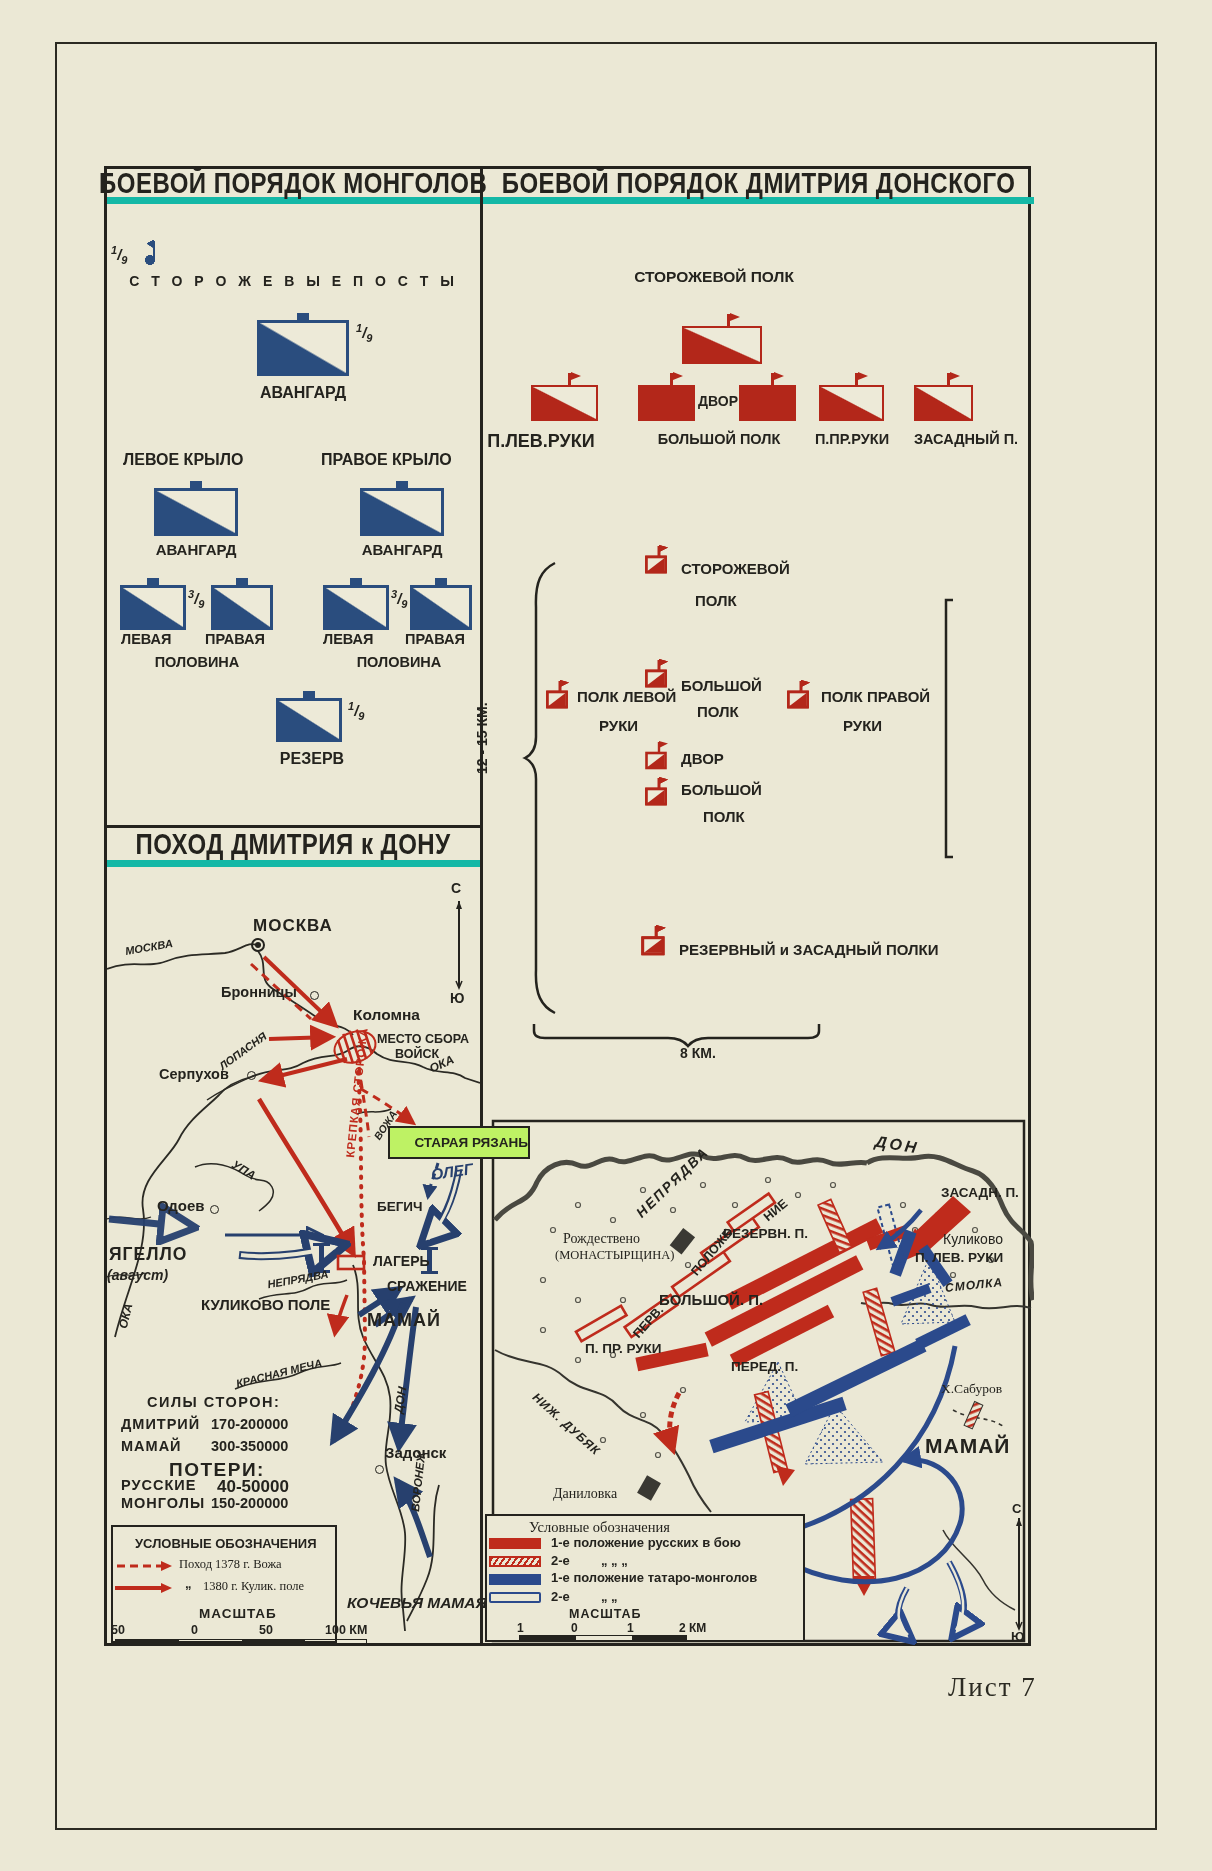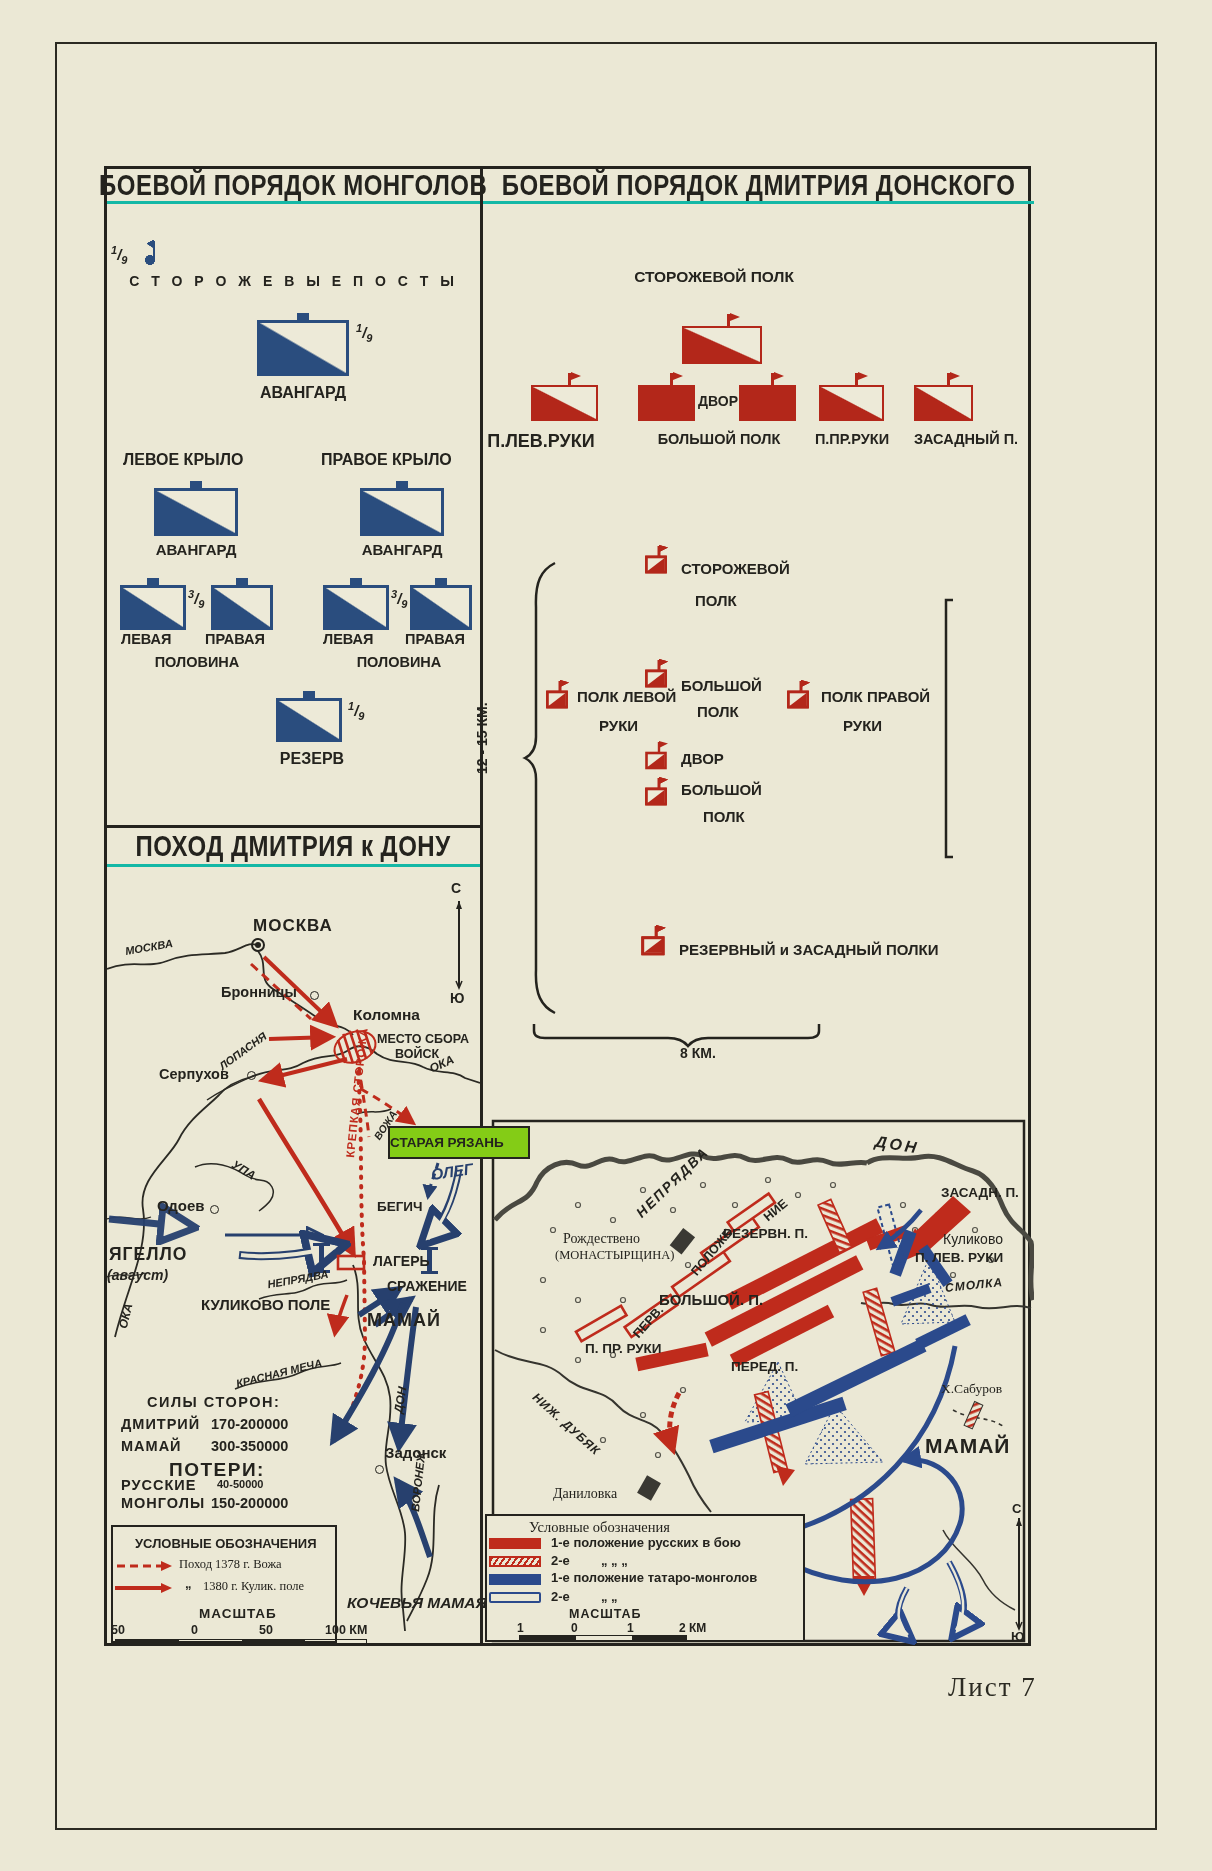--- a/index.html
+++ b/index.html
@@ -2,21 +2,21 @@
 <html><head>
 <meta charset="utf-8">
 <style>
   html,body{margin:0;padding:0;background:#f2efdf;font-family:"Liberation Sans",sans-serif}
   .sheet{position:relative;width:1212px;height:1871px;background:#ebe8d5;color:#24231e;overflow:hidden}
   .sframe{position:absolute;left:55px;top:42px;width:1098px;height:1784px;border:2px solid #2b2a22}
   .main{position:absolute;left:104px;top:166px;width:927px;height:1480px;border:3px solid #24231e;box-sizing:border-box;background:#ebe8d5}
   .vdiv{position:absolute;left:373px;top:0;width:3px;height:100%;background:#24231e}
   .hd{position:absolute;display:flex;align-items:center;justify-content:center;font-weight:700;font-size:25px;letter-spacing:.5px;box-sizing:border-box;white-space:nowrap}
   .hd span{transform:scaleY(1.15) scaleX(.96);display:inline-block}
-  .bb{border-bottom:3px solid #14b8a6}
+  .bb{border-bottom:7px solid #14b8a6}
   .bt{border-top:3px solid #24231e}
   .panel{position:absolute;box-sizing:border-box}
   .lbl{position:absolute;font-weight:700;line-height:1.1;white-space:nowrap;color:#24231e}
   .ctr{text-align:center}
   .riv{position:absolute;font-style:italic;font-weight:700;font-size:11px;white-space:nowrap;color:#24231e}
   
   .munit{position:absolute;box-sizing:border-box;border:3px solid #2a4d7e;background:linear-gradient(to top right,#2a4d7e 0 49%,#edead8 51%)}
   .munit::before{content:"";position:absolute;left:50%;top:-10px;width:12px;height:8px;margin-left:-6px;background:#2a4d7e}
   
   .runit{position:absolute;box-sizing:border-box;border:2.5px solid #b3271a;background:linear-gradient(to top right,#b3271a 0 49%,#edead8 51%)}
@@ -31,21 +31,21 @@
   .dot-city{position:absolute;width:14px;height:14px;border:2px solid #24231e;border-radius:50%;box-sizing:border-box}
   .dot-city::after{content:"";position:absolute;left:2px;top:2px;width:6px;height:6px;border-radius:50%;background:#24231e}
   .legendbox{position:absolute;border:2px solid #24231e;box-sizing:border-box;background:#ebe8d5}
   .sym{position:absolute;height:11px;width:52px;box-sizing:border-box}
   .sym.sred{background:#bf2b1c}
   .sym.shatch{border:2px solid #bf2b1c;background:repeating-linear-gradient(125deg,#bf2b1c 0 2px,rgba(0,0,0,0) 2px 5px)}
   .sym.sblue{background:#2b4a8c}
   .sym.sout{border:2.5px solid #2b4a8c;border-radius:2px;background:#ebe8d5}
   .scalebar{position:absolute;height:6px;border:1.5px solid #24231e;box-sizing:border-box}
   .caption{position:absolute;font-family:"Liberation Serif",serif;font-size:27px;letter-spacing:2px;color:#2b2a22}
-  .wbox{position:absolute;background:#84cc16;border:2px solid #24231e;box-sizing:border-box;display:flex;align-items:center;justify-content:flex-start;font-weight:700;z-index:9}
+  .wbox{position:absolute;background:#bef264;border:2px solid #24231e;box-sizing:border-box;display:flex;align-items:center;justify-content:flex-end;font-weight:700;z-index:9}
   svg{position:absolute;left:0;top:0}
 </style>
 </head>
 <body>
 
 <div class="sheet">
   <div class="sframe"></div>
 
   <div class="main">
     <div class="vdiv"></div>
@@ -492,21 +492,21 @@
       <div class="riv" style="left:302px;top:644px;transform:rotate(-84deg);transform-origin:left top;font-size:11.5px">ВОРОНЕЖ</div>
       <div class="lbl" style="left:240px;top:727px;font-size:15.5px;font-style:italic">КОЧЕВЬЯ МАМАЯ</div>
 
       <div class="lbl" style="left:40px;top:528px;font-size:14.5px;letter-spacing:1.5px">СИЛЫ СТОРОН:</div>
       <div class="lbl" style="left:14px;top:550px;font-size:14.5px;letter-spacing:1px">ДМИТРИЙ</div>
       <div class="lbl" style="left:104px;top:550px;font-size:14.5px">170-200000</div>
       <div class="lbl" style="left:14px;top:572px;font-size:14.5px;letter-spacing:1px">МАМАЙ</div>
       <div class="lbl" style="left:104px;top:572px;font-size:14.5px">300-350000</div>
       <div class="lbl" style="left:62px;top:593px;font-size:19px;letter-spacing:1.5px">ПОТЕРИ:</div>
       <div class="lbl" style="left:14px;top:611px;font-size:14.5px;letter-spacing:1px">РУССКИЕ</div>
-      <div class="lbl" style="left:110px;top:611px;font-size:11px">40-50000</div>
+      <div class="lbl" style="left:110px;top:611px;font-size:17px">40-50000</div>
       <div class="lbl" style="left:14px;top:629px;font-size:14.5px;letter-spacing:1px">МОНГОЛЫ</div>
       <div class="lbl" style="left:104px;top:629px;font-size:14.5px">150-200000</div>
 
       <div class="legendbox" style="left:4px;top:658px;width:226px;height:118px"></div>
       <div class="lbl ctr" style="left:28px;top:670px;width:180px;font-size:13px">УСЛОВНЫЕ ОБОЗНАЧЕНИЯ</div>
       <svg style="left:10px;top:692px" width="56" height="14">
           <line x1="0" y1="7" x2="44" y2="7" stroke="#bf2b1c" stroke-width="3" stroke-dasharray="8 5"></line>
           <path d="M44,2 L55,7 L44,12 Z" fill="#bf2b1c"></path>
         </svg>
       <div class="lbl" style="left:72px;top:691px;font-size:12.5px;font-weight:400;font-family:'Liberation Serif',serif">Поход 1378 г.  Вожа</div>

